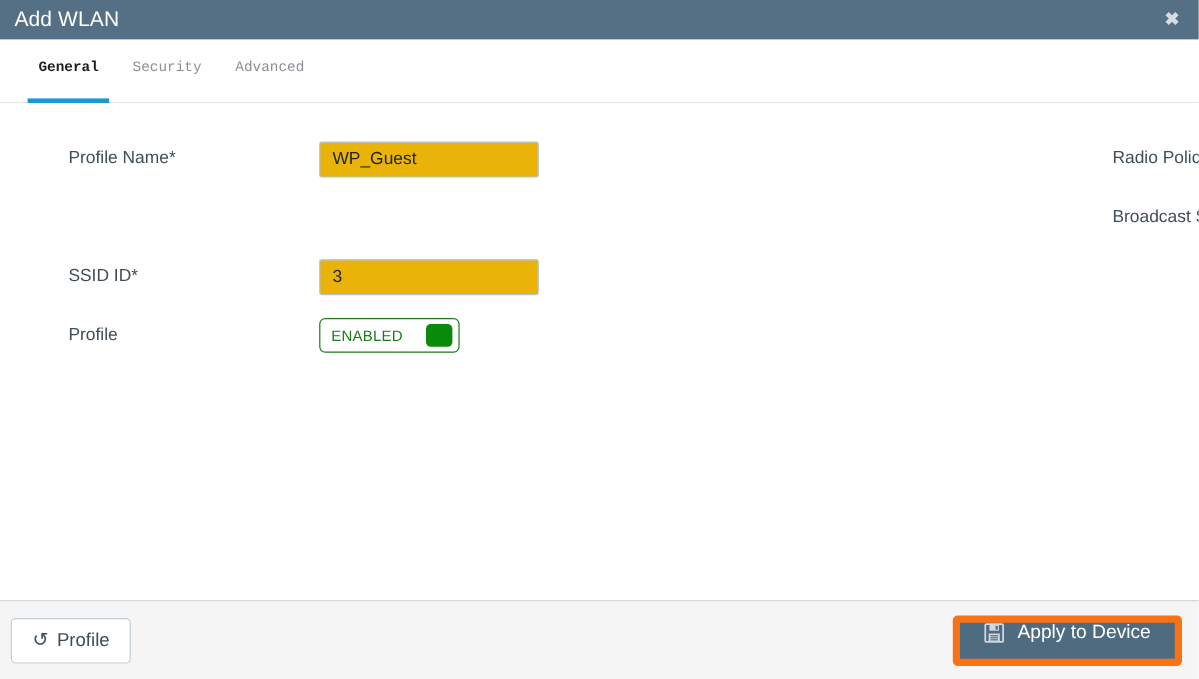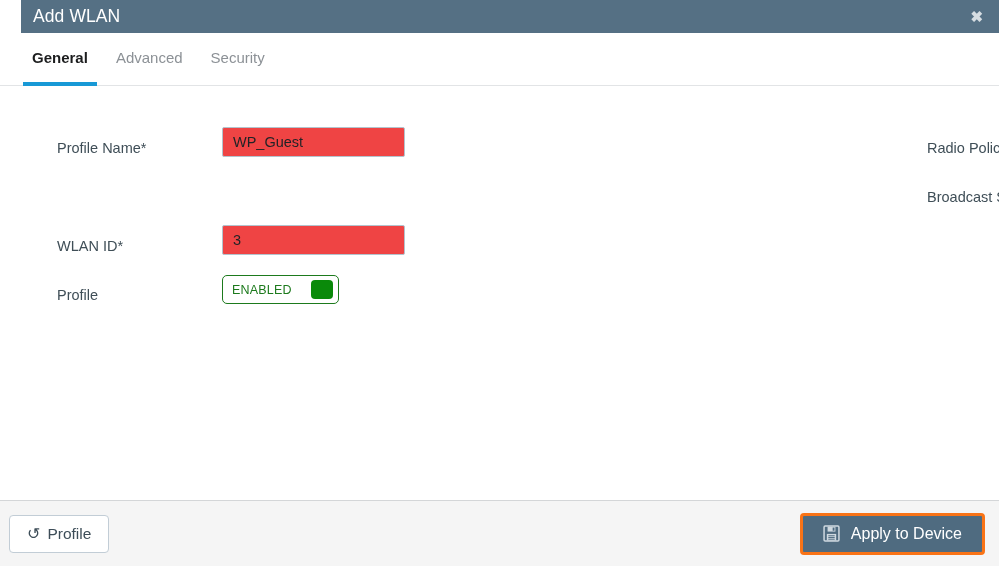--- a/index.html
+++ b/index.html
@@ -22,21 +22,20 @@
 
   
   .modal-header {
     height: 33px;
     min-height: 33px;
     background: #557084;
     display: flex;
     align-items: center;
     justify-content: space-between;
     padding: 0 13px 0 12px;
-    margin-left: 21px;
   }
   .modal-title {
     color: #ffffff;
     font-size: 17.5px;
     font-weight: 400;
     letter-spacing: 0.1px;
     line-height: 1;
   }
   .close-icon {
     color: #d6dde2;
@@ -54,25 +53,26 @@
     min-height: 53px;
     display: flex;
     align-items: flex-start;
     padding-left: 18px;
     border-bottom: 1px solid #e2e4e6;
     background: #ffffff;
   }
   .tab {
     position: relative;
     padding: 16px 14px 0 14px;
-    font-size: 15px;
+    font-size: 12px;
     color: #8c9196;
     height: 53px;
     cursor: pointer;
     white-space: nowrap;
+    font-family: Liberation Mono, monospace;
   }
   .tab.active {
     color: #1c1d1e;
     font-weight: 700;
   }
   .tab.active::after {
     content: "";
     position: absolute;
     left: 5px;
     right: 5px;
@@ -90,22 +90,23 @@
   }
   .form-grid {
     display: grid;
     grid-template-columns: 435px 1fr;
     column-gap: 0;
   }
   .col { display: flex; flex-direction: column; }
 
   .form-row {
     display: flex;
-    align-items: flex-end;
+    align-items: center;
     height: 49px;
+    gap: 44px;
   }
   .form-row.left { padding-left: 57px; }
   .form-row.right { padding-left: 492px; }
 
   .field-label {
     font-size: 14.5px;
     color: #3f4e57;
     width: 165px;
     min-width: 165px;
     line-height: 1.2;
@@ -113,21 +114,21 @@
   .form-row.right .field-label {
     width: 167px;
     min-width: 167px;
   }
 
   .text-input {
     width: 183px;
     height: 30px;
     border: 1px solid #b3c3cd;
     border-radius: 2px;
-    background: #ef4444;
+    background: #eab308;
     font-family: "Liberation Sans", sans-serif;
     font-size: 14.5px;
     color: #1f2326;
     padding: 0 10px;
     outline: none;
   }
 
   
   .toggle {
     display: inline-flex;
@@ -184,65 +185,64 @@
     cursor: pointer;
   }
   .undo-icon {
     display: inline-block;
     font-size: 16px;
     line-height: 1;
     color: #3d4d58;
   }
   .btn-apply {
     display: inline-flex;
-    align-items: center;
     gap: 11px;
     height: 42px;
     padding: 0 20px;
     background: #4f6b80;
-    border: 3px solid #f97316;
+    border: 6px solid #f97316;
     border-radius: 4px;
     color: #ffffff;
     font-family: "Liberation Sans", sans-serif;
     font-size: 16px;
     cursor: pointer;
   }
   .save-icon { display: inline-block; width: 17px; height: 17px; }
 </style>
 </head>
 <body>
 
 <div class="modal">
 
   <div class="modal-header">
     <div class="modal-title">Add WLAN</div>
     <div class="close-icon">✖</div>
   </div>
 
   <div class="tabs">
     <div class="tab active">General</div>
+    <div class="tab">Security</div>
     <div class="tab">Advanced</div>
-    <div class="tab">Security</div>
   </div>
 
   <div class="modal-body">
     <div class="form-grid">
 
       <div class="col">
 
         <div class="form-row left">
           <div class="field-label">Profile Name*</div>
           <input class="text-input" type="text" value="WP_Guest" style="">
         </div>
 
         <div class="form-row left">
         </div>
 
         <div class="form-row left">
-          <div class="field-label">WLAN ID*</div>
+          <div class="field-label">SSID ID*</div>
           <input class="text-input" type="text" value="3" style="">
         </div>
 
         <div class="form-row left">
           <div class="field-label">Profile</div>
           <div class="toggle toggle-status">
             <span class="toggle-label">ENABLED</span>
             <span class="toggle-knob"></span>
           </div>
         </div>

